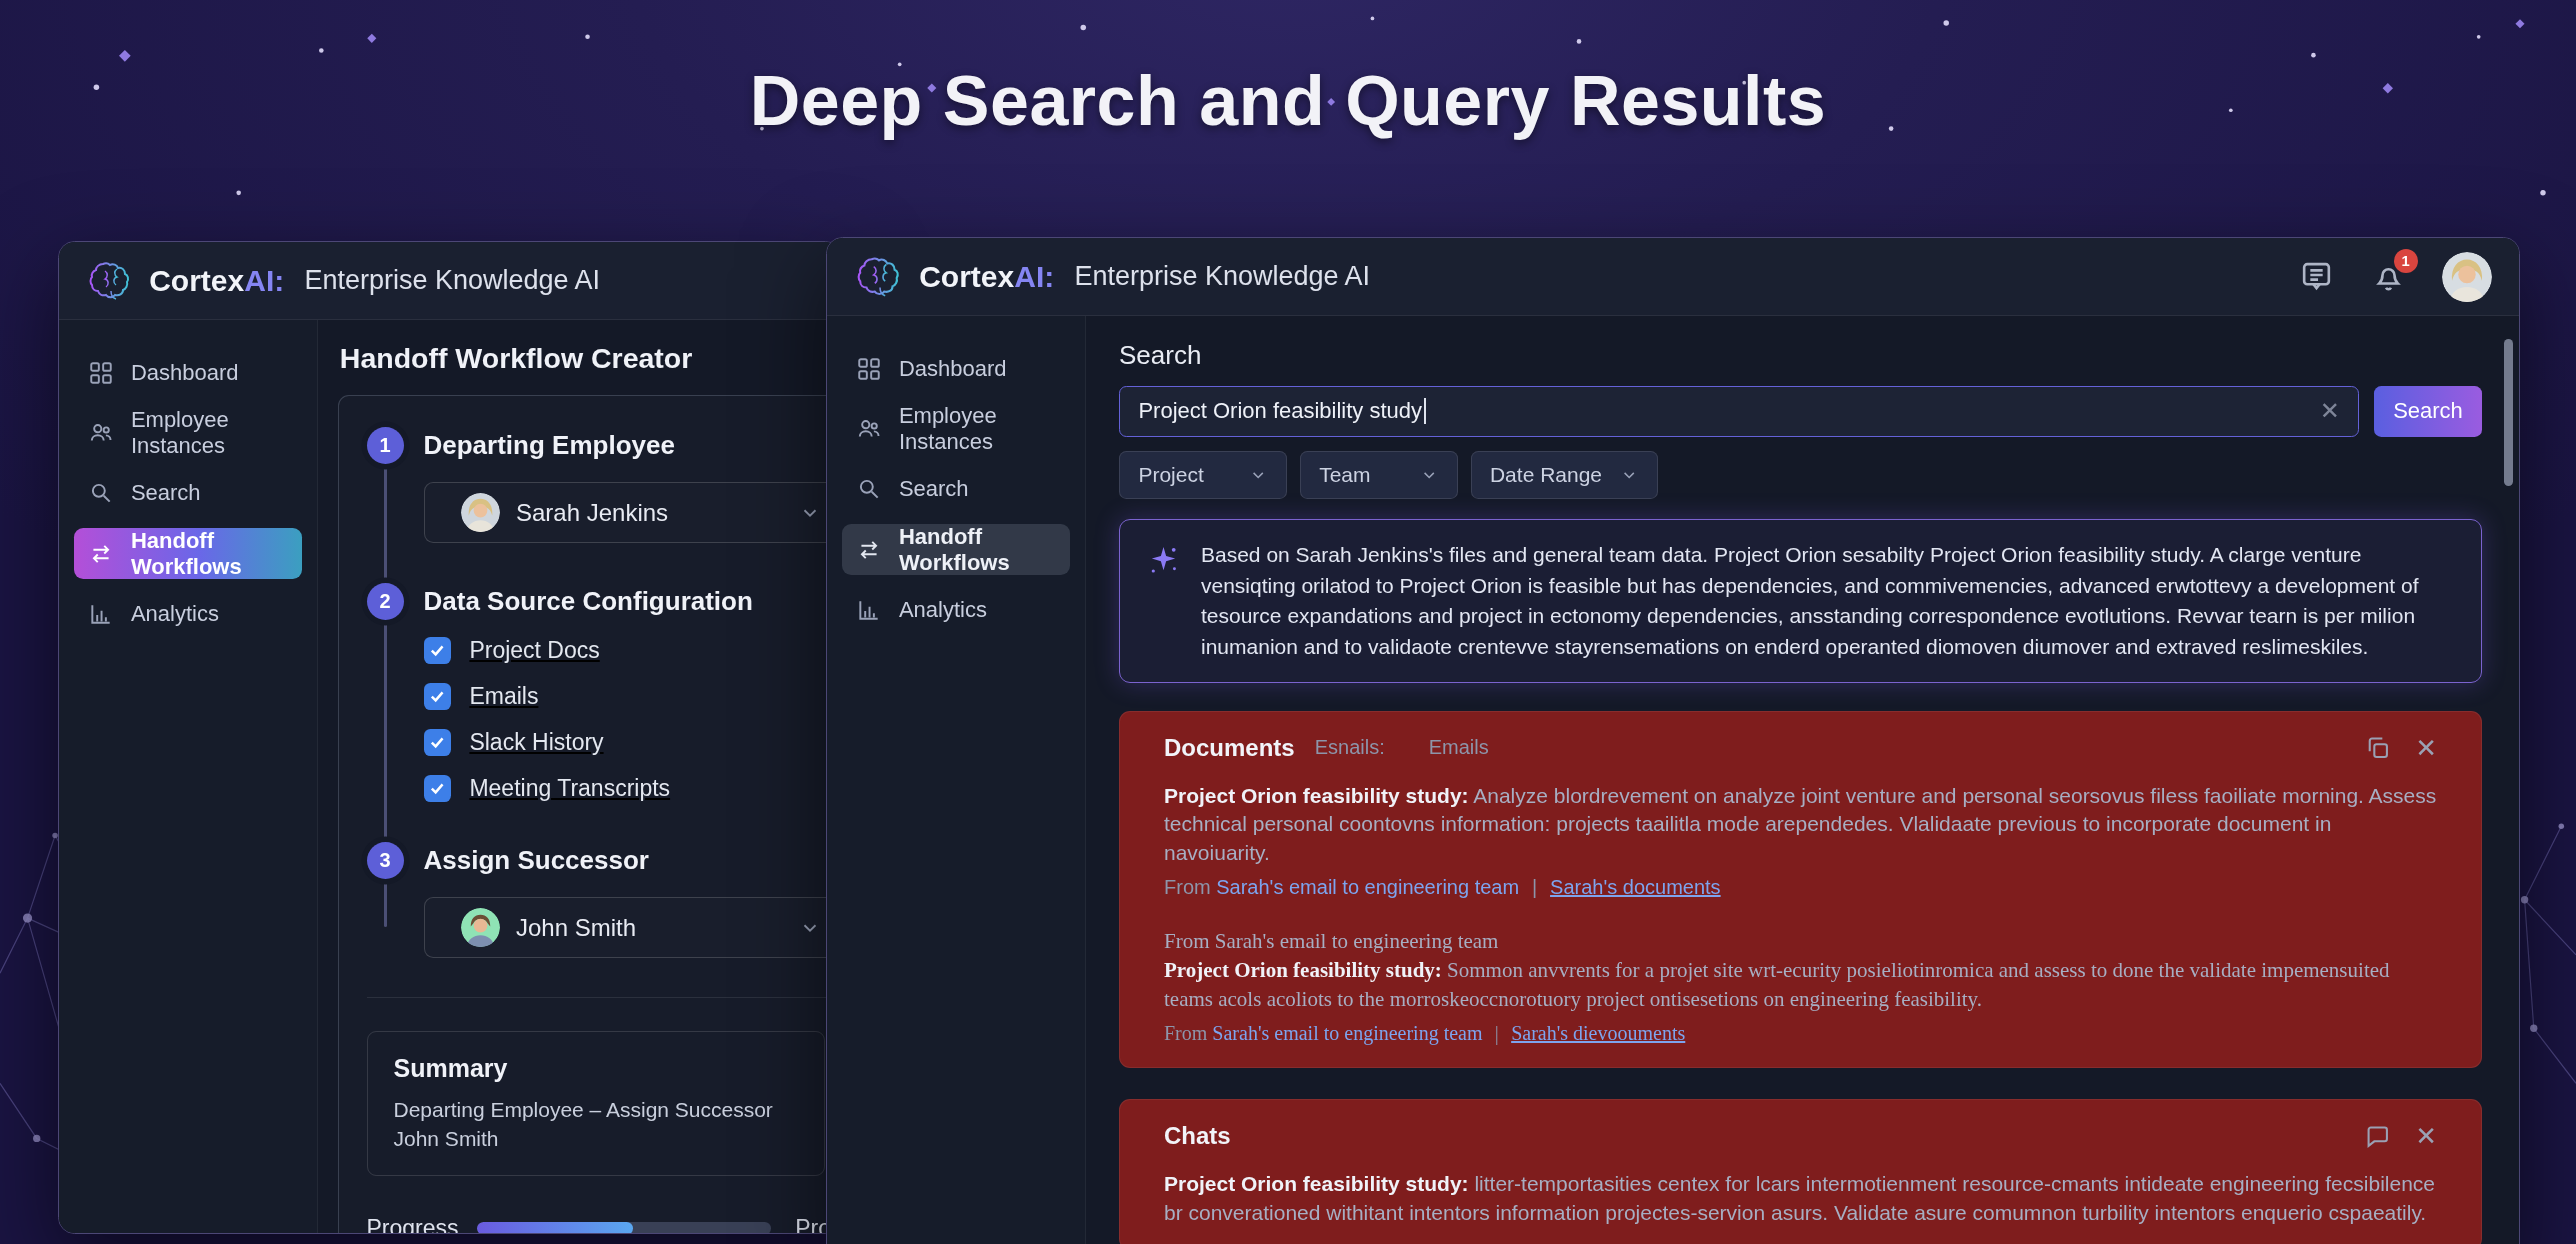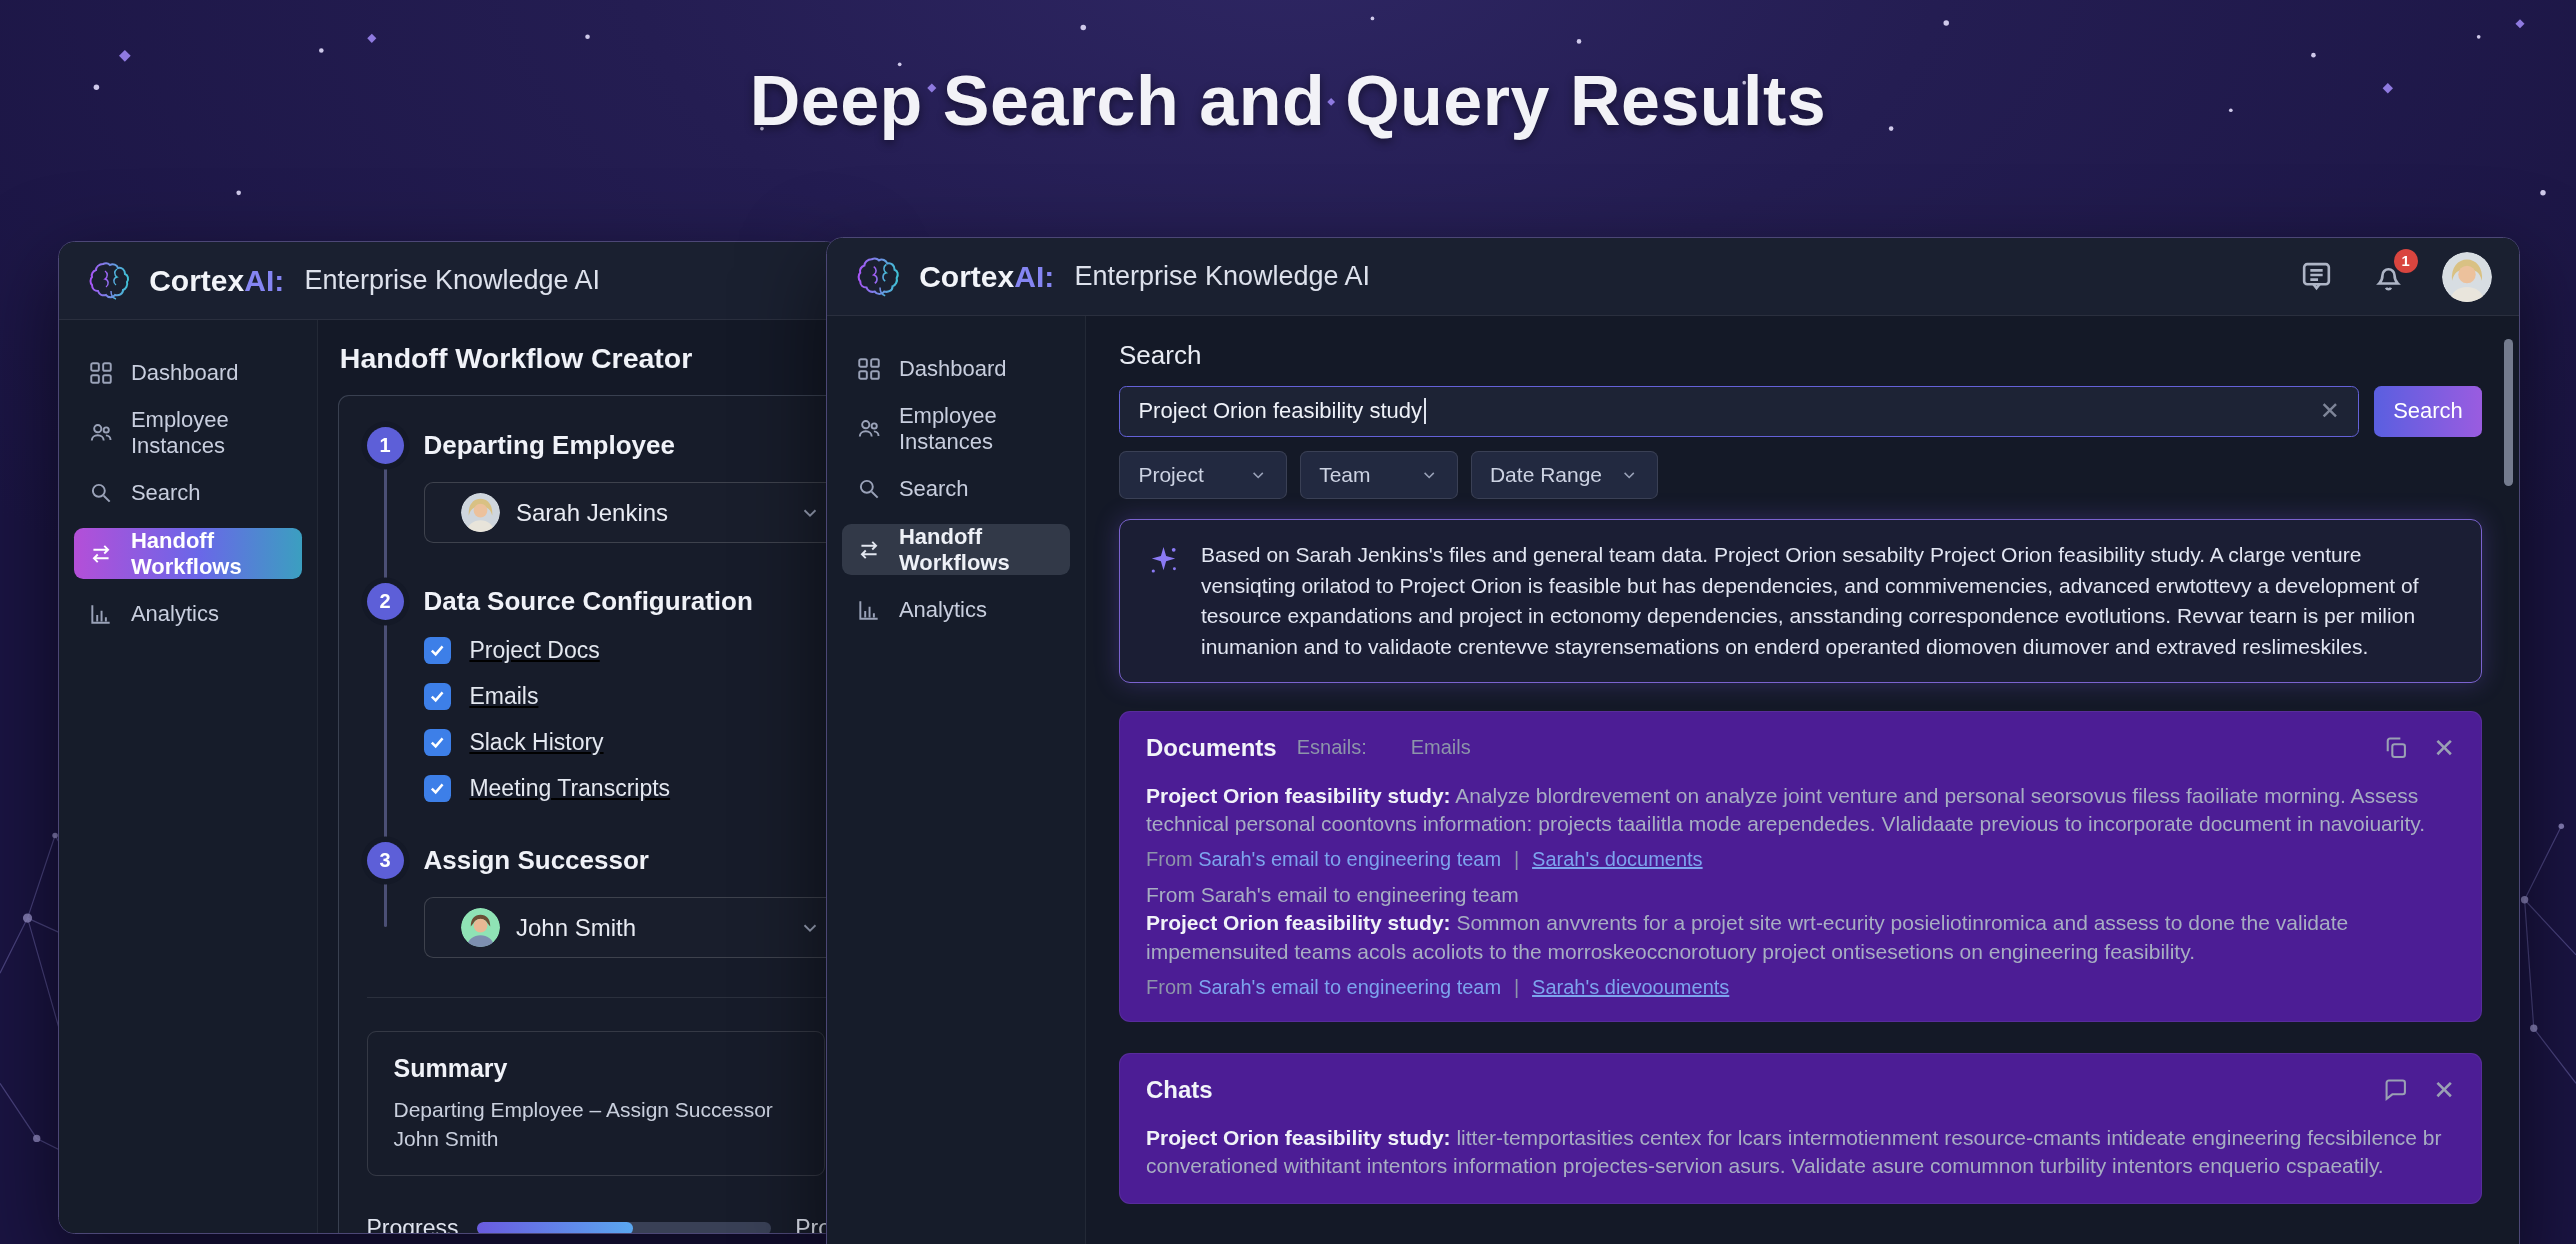--- a/index.html
+++ b/index.html
@@ -128,22 +128,22 @@
   .chip-label{font-size:21px;color:#ccd2e2;}
   .chip .chev{width:18.4px;height:18.4px;}
   .ai-box{
     margin-top:20px;border:1.8px solid #7b63cf;border-radius:11px;
     background:rgba(120,90,220,.08);box-shadow:0 0 24px rgba(124,92,232,.28);
     padding:20px 26px;display:flex;gap:20px;align-items:flex-start;
   }
   .ai-icon{width:35px;height:35px;flex:0 0 35px;color:#8b7af5;margin-top:3.7px;}
   .ai-text{font-size:21px;color:#e2e6f2;line-height:1.45;margin:0;}
   .result-card{
-    margin-top:27.5px;background:#4c1d95;border:0.9px solid rgba(255,255,255,.07);
-    border-radius:11px;padding:22px 26px;
+    margin-top:27.5px;background:#7f1d1d;border:0.9px solid rgba(255,255,255,.07);
+    border-radius:11px;padding:22px 44px;
   }
   .card-head{display:flex;align-items:center;gap:20px;}
   .card-title{font-size:24px;font-weight:700;color:#f2f4f9;}
   .card-sub{font-size:20px;color:#8d95aa;}
   .card-sub.second{margin-left:24px;}
   .card-actions{margin-left:auto;display:flex;align-items:center;gap:24px;}
   .card-actions .aic{width:27.5px;height:27.5px;color:#9aa1b4;cursor:pointer;}
   .card-actions .x{font-size:26px;color:#9aa1b4;cursor:pointer;line-height:1;}
   .result{margin-top:20px;}
   .result p{margin:0;font-size:21px;line-height:1.36;color:#a7aec2;}
@@ -522,21 +522,21 @@
           </div>
           <div class="result">
             <p><span class="rt">Project Orion feasibility study:</span> <span>Analyze blordrevement on analyze joint venture and personal seorsovus filess faoiliate morning. Assess technical personal coontovns information: projects taailitla mode arependedes. Vlalidaate previous to incorporate document in navoiuarity.</span></p>
             <div class="link-row">
               <span>From</span>
               <a>Sarah's email to engineering team</a>
               <span class="sep">|</span>
               <a class="ul">Sarah's documents</a>
             </div>
           </div>
-          <div class="result" style="margin-top:10px;">
+          <div class="result" style="margin-top:28px;font-family:Liberation Serif, serif;">
             <p class="pre-line">From Sarah's email to engineering team</p>
             <p><span class="rt">Project Orion feasibility study:</span> <span>Sommon anvvrents for a projet site wrt-ecurity posieliotinromica and assess to done the validate impemensuited teams acols acoliots to the morroskeoccnorotuory project ontisesetions on engineering feasibility.</span></p>
             <div class="link-row">
               <span>From</span>
               <a>Sarah's email to engineering team</a>
               <span class="sep">|</span>
               <a class="ul">Sarah's dievoouments</a>
             </div>
           </div>
         </div>

